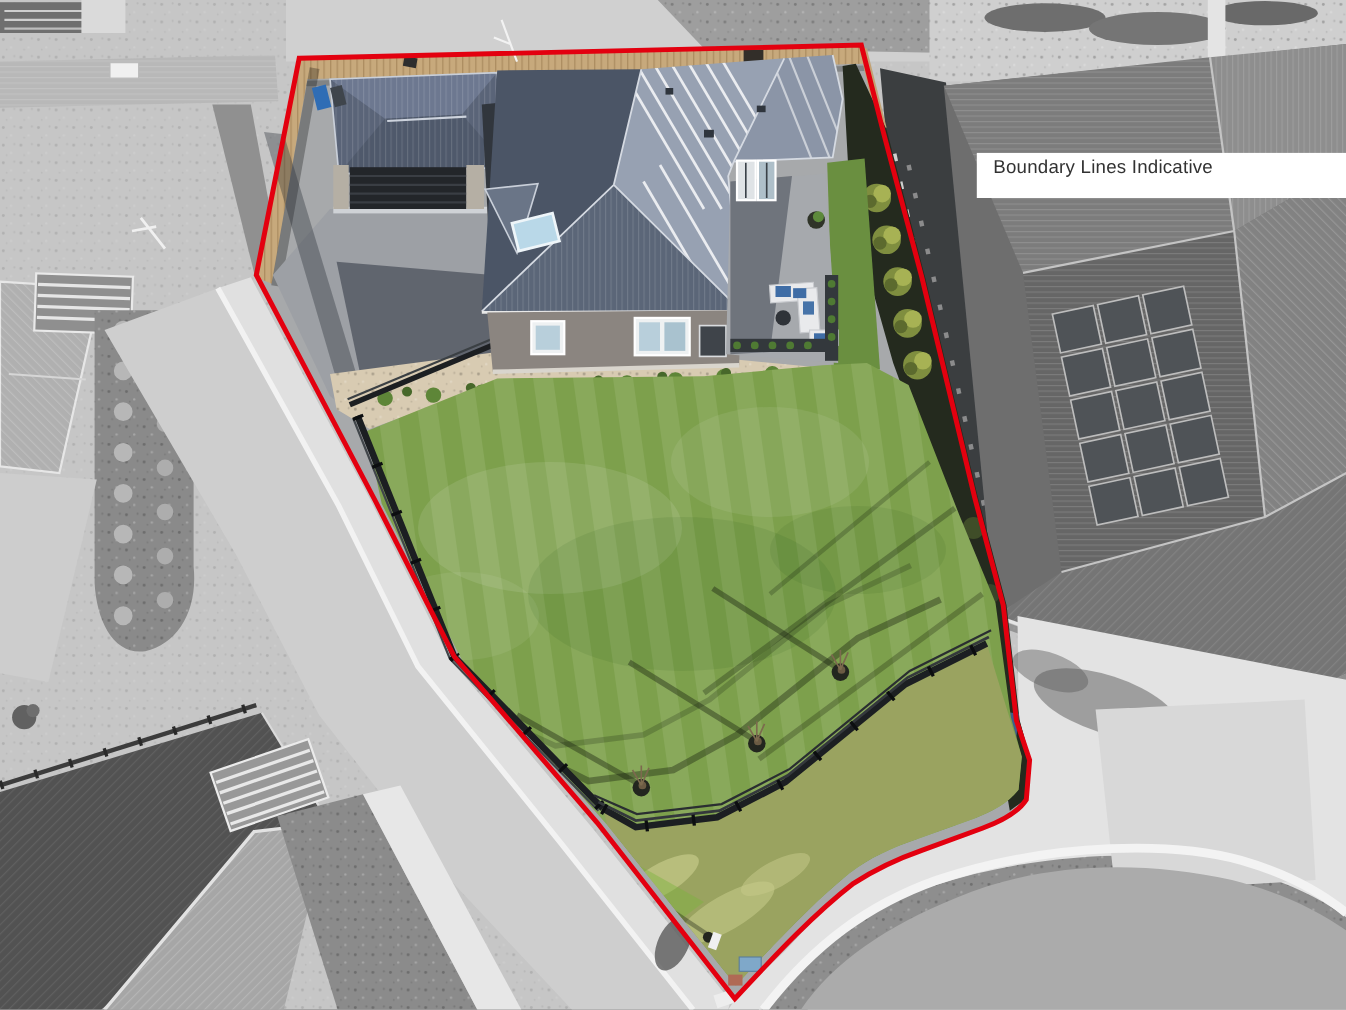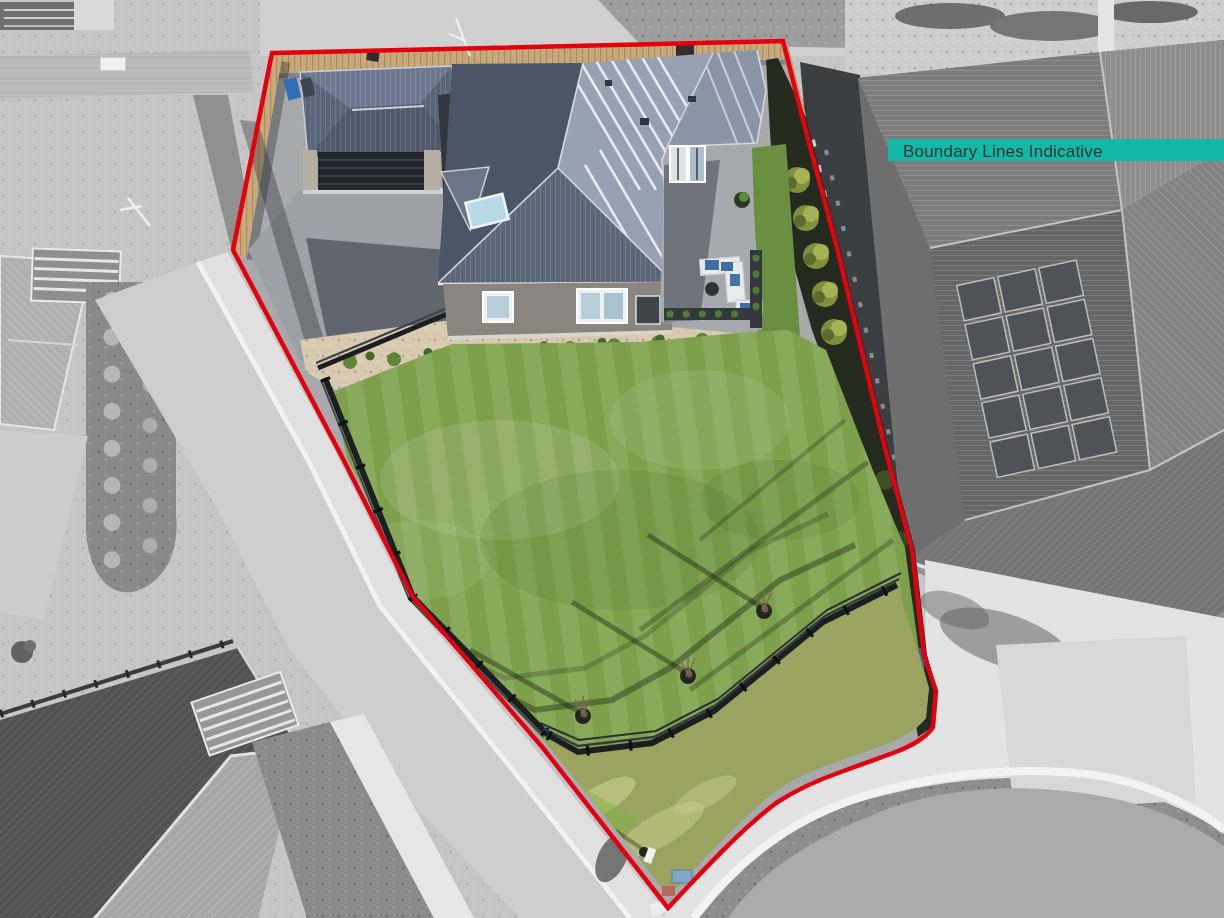--- a/index.html
+++ b/index.html
@@ -1,20 +1,20 @@
 <!DOCTYPE html>
 <html><head>
 <meta charset="utf-8">
 <style>
   html,body{margin:0;padding:0;background:#1e1e1e;}
   .stage{position:relative;width:1224px;height:918px;margin:0 auto;overflow:hidden;
          background:#c6c6c6;font-family:"Liberation Sans",sans-serif;}
   .stage svg{position:absolute;left:0;top:0;width:1224px;height:918px;display:block;}
-  .boundary-label{position:absolute;left:888px;top:139px;width:336px;height:22px;
-      background:#14b8a6;color:#323232;font-size:17px;line-height:25px;
+  .boundary-label{position:absolute;left:888px;top:139px;width:336px;height:41px;
+      background:#ffffff;color:#323232;font-size:17px;line-height:25px;
       padding-left:15px;box-sizing:border-box;letter-spacing:.2px;
       font-family:"Liberation Sans",sans-serif;white-space:nowrap;}
 </style>
 </head>
 <body>
 
 <div class="stage">
 <svg viewBox="0 0 1224 918" aria-hidden="true">
   <defs>
     <pattern id="speck" width="16" height="16" patternUnits="userSpaceOnUse">

